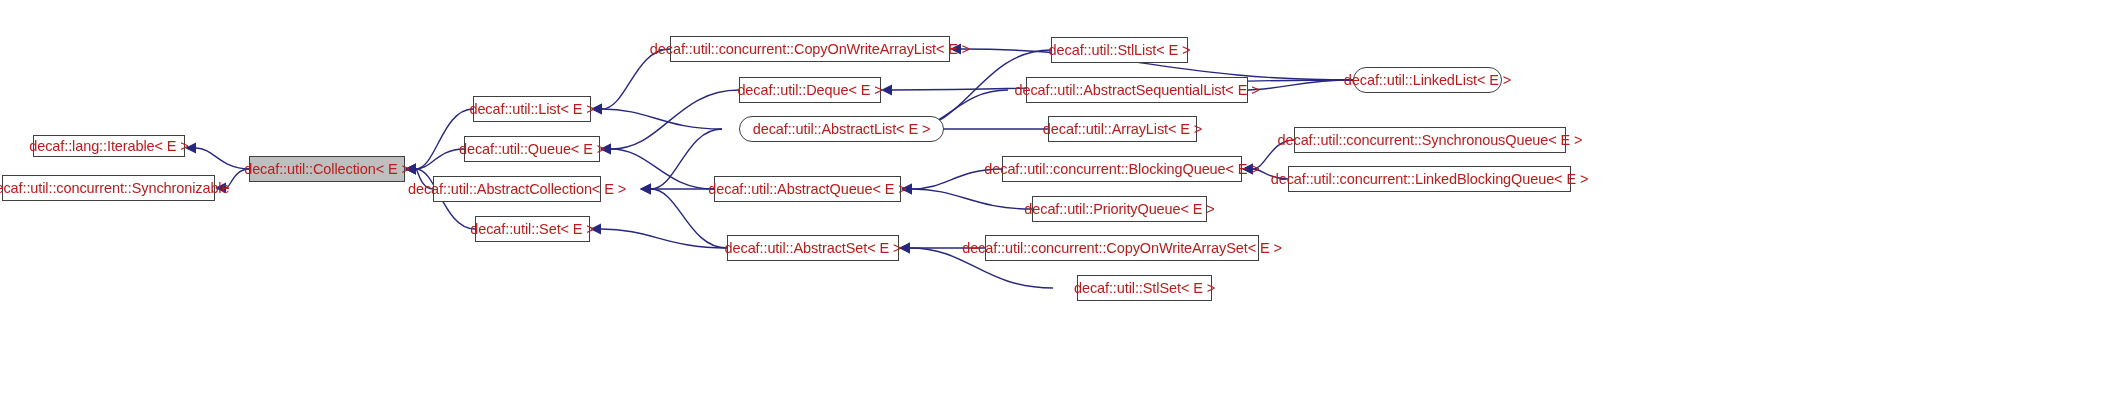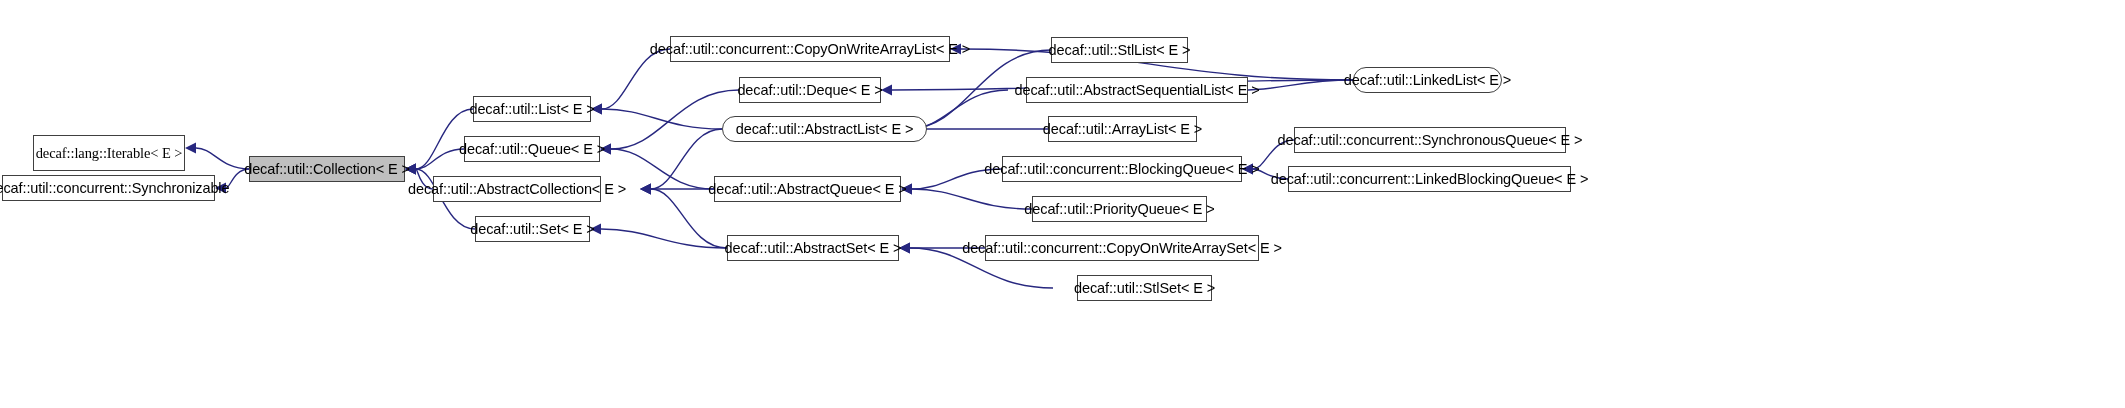--- a/index.html
+++ b/index.html
@@ -26,21 +26,21 @@
     pointer-events: none;
   }
   .node {
     position: absolute;
     box-sizing: border-box;
     display: flex;
     align-items: center;
     justify-content: center;
     background: #ffffff;
     border: 1px solid #404040;
-    color: #000000;
+    color: #b91c1c;
     font-size: 14.5px;
     line-height: 1;
     white-space: nowrap;
     letter-spacing: -0.1px;
   }
   .node.highlight {
     background: #bfbfbf;
     border: 1px solid #404040;
   }
   .node-label {
@@ -100,21 +100,21 @@
       <path d="M 1053 288 C 983.7 288 968.3 248 910 248" fill="none" stroke="#27277f" stroke-width="1.4"></path>
       <polygon points="899,248 910,242.5 910,253.5" fill="#27277f"></polygon>
       <path d="M 1353 80 C 1297.65 80 1285.35 90 1241 90" fill="none" stroke="#27277f" stroke-width="1.4"></path>
       <polygon points="1230,90 1241,84.5 1241,95.5" fill="#27277f"></polygon>
       <path d="M 1294 140 C 1270.6 140 1265.4 169 1253 169" fill="none" stroke="#27277f" stroke-width="1.4"></path>
       <polygon points="1242,169 1253,163.5 1253,174.5" fill="#27277f"></polygon>
       <path d="M 1288 179 C 1267.3 179 1262.7 169 1253 169" fill="none" stroke="#27277f" stroke-width="1.4"></path>
       <polygon points="1242,169 1253,163.5 1253,174.5" fill="#27277f"></polygon>
     </svg>
   <div id="node-layer">
-      <div class="node" style="left: 33px; top: 135px; width: 152px; height: 36px; font-family: Liberation Serif, serif;">
+      <div class="node" style="left: 33px; top: 135px; width: 152px; height: 22px;">
         <span class="node-label">decaf::lang::Iterable&lt; E &gt;</span>
       </div>
       <div class="node" style="left: 2px; top: 175px; width: 213px; height: 26px;">
         <span class="node-label">decaf::util::concurrent::Synchronizable</span>
       </div>
       <div class="node highlight" style="left: 249px; top: 156px; width: 156px; height: 26px;">
         <span class="node-label">decaf::util::Collection&lt; E &gt;</span>
       </div>
       <div class="node" style="left: 473px; top: 96px; width: 118px; height: 26px;">
         <span class="node-label">decaf::util::List&lt; E &gt;</span>
@@ -127,21 +127,21 @@
       </div>
       <div class="node" style="left: 475px; top: 216px; width: 115px; height: 26px;">
         <span class="node-label">decaf::util::Set&lt; E &gt;</span>
       </div>
       <div class="node" style="left: 670px; top: 36px; width: 280px; height: 26px;">
         <span class="node-label">decaf::util::concurrent::CopyOnWriteArrayList&lt; E &gt;</span>
       </div>
       <div class="node" style="left: 739px; top: 77px; width: 142px; height: 26px;">
         <span class="node-label">decaf::util::Deque&lt; E &gt;</span>
       </div>
-      <div class="node" style="left: 722px; top: 116px; width: 205px; height: 26px; border-radius: 13px;">
+      <div class="node" style="left: 739px; top: 116px; width: 205px; height: 26px; border-radius: 13px;">
         <span class="node-label">decaf::util::AbstractList&lt; E &gt;</span>
       </div>
       <div class="node" style="left: 714px; top: 176px; width: 187px; height: 26px;">
         <span class="node-label">decaf::util::AbstractQueue&lt; E &gt;</span>
       </div>
       <div class="node" style="left: 727px; top: 235px; width: 172px; height: 26px;">
         <span class="node-label">decaf::util::AbstractSet&lt; E &gt;</span>
       </div>
       <div class="node" style="left: 1051px; top: 37px; width: 137px; height: 26px;">
         <span class="node-label">decaf::util::StlList&lt; E &gt;</span>

